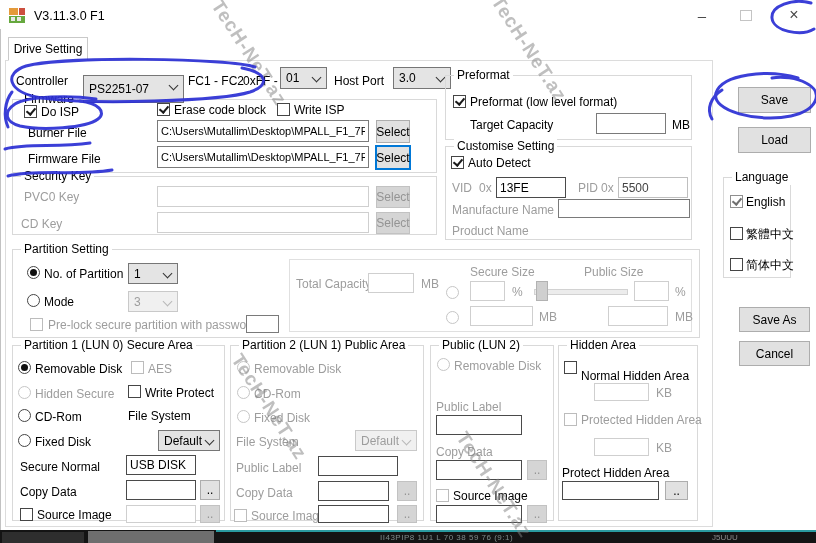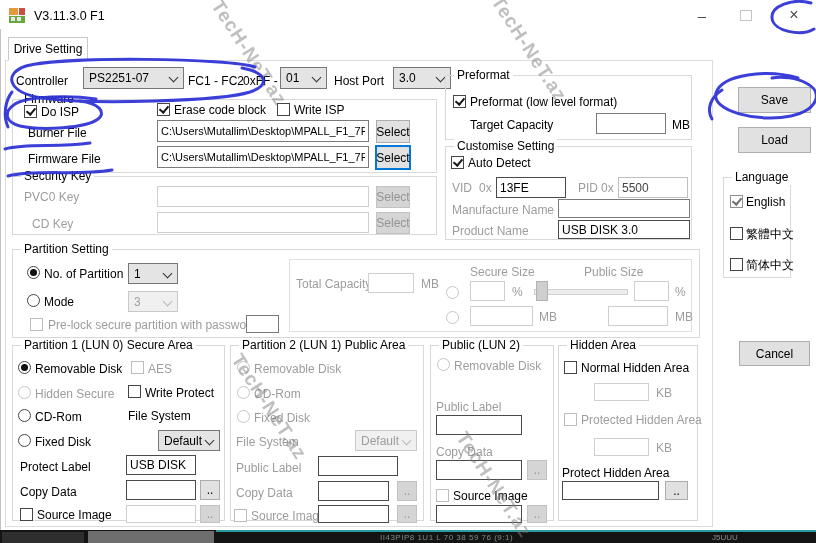--- a/index.html
+++ b/index.html
@@ -59,21 +59,21 @@
   </div>
   <div class="wbtn" style="left:778px;top:2px;width:32px;height:26px;font-size:16px">×</div>
   <div class="abs" style="left:0;top:29px;width:1px;height:501px;background:#c2c2c2"></div>
 
   <div class="abs" style="left:8px;top:37px;width:80px;height:24px;background:#fff;border:1px solid #c9c9c9;border-bottom:1px solid #fff;z-index:2;display:flex;align-items:center;justify-content:center;box-sizing:border-box">
     <span>Drive Setting</span>
   </div>
   <div class="abs" style="left:5px;top:60px;width:708px;height:467px;border:1px solid #dcdcdc;box-sizing:border-box;background:#fff"></div>
 
   <div class="lbl" style="left:16px;top:74px">Controller</div>
-  <div class="combo" style="left:83px;top:67px;width:101px;height:22px">
+  <div class="combo" style="left:83px;top:75px;width:101px;height:28px">
     <span>PS2251-07</span>
     <span class="chev"></span>
   </div>
   <div class="lbl" style="left:188px;top:74px">FC1 - FC2</div>
   <div class="lbl" style="left:243px;top:74px">0xFF -</div>
   <div class="combo" style="left:280px;top:67px;width:47px;height:22px">
     <span>01</span>
     <span class="chev"></span>
   </div>
   <div class="lbl" style="left:334px;top:74px">Host Port</div>
@@ -97,21 +97,21 @@
   <div class="lbl" style="left:28px;top:152px">Firmware File</div>
   <input class="tf" style="left: 157px; top: 146px; width: 212px; height: 22px;" readonly="" value="C:\Users\Mutallim\Desktop\MPALL_F1_7F0">
   <div class="btn foc" style="left:375px;top:145px;width:36px;height:25px">Select</div>
 
   <div class="gb" style="left:12px;top:176px;width:425px;height:59px">
     <span class="gt">Security Key</span>
   </div>
   <div class="lbl dis" style="left:24px;top:190px">PVC0 Key</div>
   <input class="tf d" style="left: 157px; top: 186px; width: 212px; height: 21px;" readonly="">
   <div class="btn d" style="left:376px;top:186px;width:34px;height:22px">Select</div>
-  <div class="lbl dis" style="left:32px;top:217px">CD Key</div>
+  <div class="lbl dis" style="left:21px;top:217px">CD Key</div>
   <input class="tf d" style="left: 157px; top: 212px; width: 212px; height: 21px;" readonly="">
   <div class="btn d" style="left:376px;top:212px;width:34px;height:22px">Select</div>
 
   <div class="gb" style="left:445px;top:75px;width:247px;height:65px">
     <span class="gt">Preformat</span>
   </div>
   <span class="cb on" style="left:453px;top:95px"></span>
   <div class="lbl" style="left:470px;top:95px">Preformat (low level format)</div>
   <div class="lbl" style="left:470px;top:118px">Target Capacity</div>
   <input class="tf" style="left: 596px; top: 113px; width: 70px; height: 21px;" readonly="">
@@ -124,21 +124,20 @@
   <div class="lbl" style="left:468px;top:156px">Auto Detect</div>
   <div class="lbl dis" style="left:452px;top:181px">VID</div>
   <div class="lbl dis" style="left:479px;top:181px">0x</div>
   <input class="tf dk" style="left: 496px; top: 177px; width: 70px; height: 21px; font-size: 12px;" readonly="" value="13FE">
   <div class="lbl dis" style="left:578px;top:181px">PID</div>
   <div class="lbl dis" style="left:601px;top:181px">0x</div>
   <input class="tf md" style="left: 618px; top: 177px; width: 70px; height: 21px; font-size: 12px;" readonly="" value="5500">
   <div class="lbl dis" style="left:452px;top:203px">Manufacture Name</div>
   <input class="tf" style="left: 558px; top: 199px; width: 132px; height: 19px;" readonly="">
   <div class="lbl dis" style="left:452px;top:224px">Product Name</div>
-  <input class="tf dk" style="left: 558px; top: 220px; width: 132px; height: 19px; font-size: 12px;" readonly="" value="USB DISK 3.0">
 
   <div class="gb" style="left:12px;top:249px;width:688px;height:89px">
     <span class="gt">Partition Setting</span>
   </div>
   <span class="rb sel" style="left:27px;top:266px"></span>
   <div class="lbl" style="left:44px;top:267px">No. of Partition</div>
   <div class="combo" style="left:128px;top:263px;width:50px;height:21px">
     <span>1</span>
     <span class="chev"></span>
   </div>
@@ -184,21 +183,21 @@
   <div class="lbl" style="left:145px;top:386px">Write Protect</div>
   <span class="rb" style="left:18px;top:409px"></span>
   <div class="lbl" style="left:35px;top:410px">CD-Rom</div>
   <div class="lbl" style="left:128px;top:409px">File System</div>
   <span class="rb" style="left:18px;top:434px"></span>
   <div class="lbl" style="left:35px;top:435px">Fixed Disk</div>
   <div class="combo" style="left:158px;top:430px;width:62px;height:21px">
     <span>Default</span>
     <span class="chev"></span>
   </div>
-  <div class="lbl" style="left:20px;top:460px">Protect Label</div>
+  <div class="lbl" style="left:20px;top:460px">Secure Normal</div>
   <input class="tf dk" style="left: 126px; top: 455px; width: 70px; height: 20px; font-size: 12px;" readonly="" value="USB DISK">
   <div class="lbl" style="left:20px;top:485px">Copy Data</div>
   <input class="tf dk" style="left: 126px; top: 480px; width: 70px; height: 20px;" readonly="">
   <div class="btn" style="left:200px;top:480px;width:20px;height:20px">..</div>
   <span class="cb" style="left:20px;top:508px"></span>
   <div class="lbl" style="left:37px;top:508px">Source Image</div>
   <input class="tf d" style="left: 126px; top: 505px; width: 70px; height: 18px;" readonly="">
   <div class="btn d" style="left:200px;top:505px;width:20px;height:18px">..</div>
 
   <div class="gb" style="left:230px;top:345px;width:194px;height:176px">
@@ -237,21 +236,21 @@
   <div class="btn d" style="left:527px;top:460px;width:20px;height:20px">..</div>
   <span class="cb d" style="left:436px;top:489px"></span>
   <div class="lbl" style="left:453px;top:489px">Source Image</div>
   <input class="tf dk" style="left: 436px; top: 505px; width: 86px; height: 18px;" readonly="">
   <div class="btn d" style="left:527px;top:505px;width:20px;height:18px">..</div>
 
   <div class="gb" style="left:558px;top:345px;width:140px;height:176px">
     <span class="gt">Hidden Area</span>
   </div>
   <span class="cb" style="left:564px;top:361px"></span>
-  <div class="lbl" style="left:581px;top:361px">Normal Hidden Area</div>
+  <div class="lbl" style="left:581px;top:369px">Normal Hidden Area</div>
   <input class="tf d" style="left: 594px; top: 383px; width: 55px; height: 18px;" readonly="">
   <div class="lbl dis" style="left:656px;top:386px">KB</div>
   <span class="cb d" style="left:564px;top:413px"></span>
   <div class="lbl dis" style="left:581px;top:413px">Protected Hidden Area</div>
   <input class="tf d" style="left: 594px; top: 438px; width: 55px; height: 18px;" readonly="">
   <div class="lbl dis" style="left:656px;top:441px">KB</div>
   <div class="lbl" style="left:562px;top:466px">Protect Hidden Area</div>
   <input class="tf dk" style="left: 562px; top: 481px; width: 97px; height: 19px;" readonly="">
   <div class="btn" style="left:665px;top:481px;width:23px;height:19px">..</div>
 
@@ -259,20 +258,21 @@
   <div class="btn" style="left:738px;top:127px;width:73px;height:26px">Load</div>
   <div class="gb" style="left:723px;top:177px;width:68px;height:101px">
     <span class="gt">Language</span>
   </div>
   <span class="cb on gray" style="left:730px;top:195px"></span>
   <div class="lbl" style="left:746px;top:195px">English</div>
   <span class="cb" style="left:730px;top:227px"></span>
   <div class="lbl" style="left:746px;top:227px">繁體中文</div>
   <span class="cb" style="left:730px;top:258px"></span>
   <div class="lbl" style="left:746px;top:258px">简体中文</div>
+  <div class="btn" style="left:739px;top:307px;width:71px;height:25px">Save As</div>
   <div class="btn" style="left:739px;top:341px;width:71px;height:25px">Cancel</div>
 
   <div class="wm" style="left:225px;top:-4px">TecH-NeT.az</div>
   <div class="wm" style="left:505px;top:-8px">TecH-NeT.az</div>
   <div class="wm" style="left:245px;top:350px">TecH-NeT.az</div>
   <div class="wm" style="left:470px;top:428px">TecH-NeT.az</div>
 
   <div id="taskbar">
     <div class="abs" style="left:2px;top:2px;width:82px;height:11px;background:#2e2e2e"></div>
     <div class="abs" style="left:88px;top:1px;width:126px;height:12px;background:#6e6e6e"></div>

